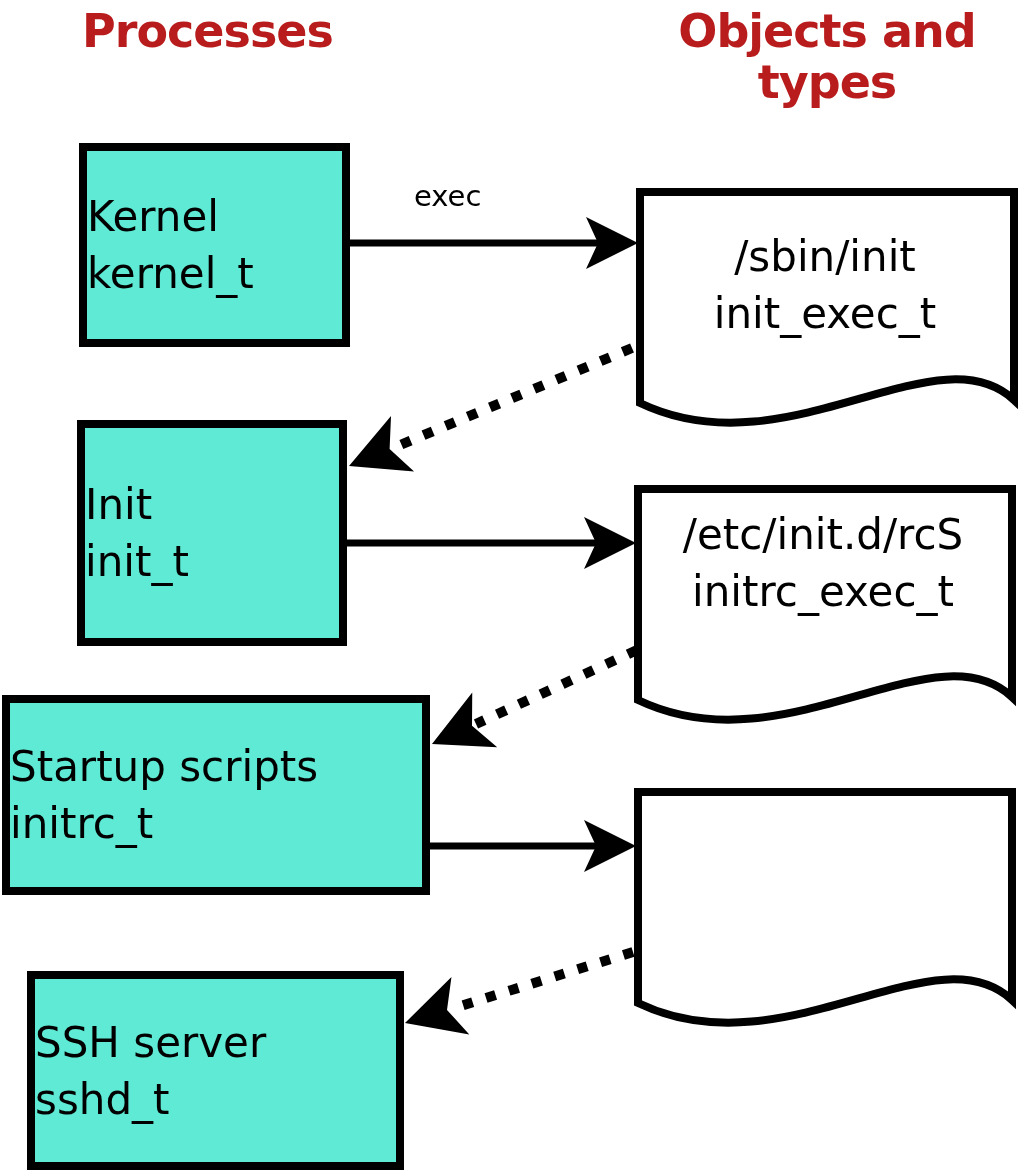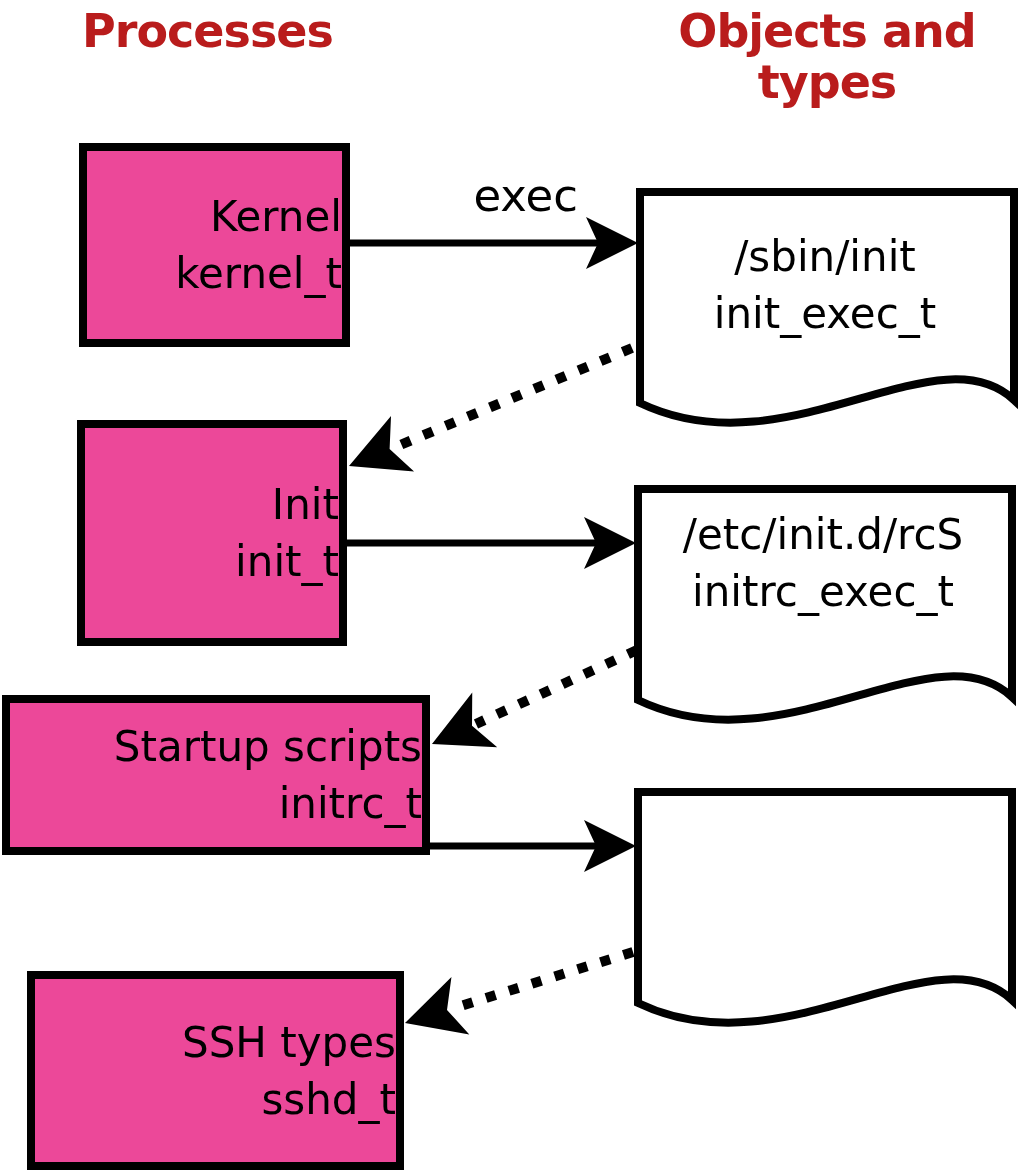--- a/index.html
+++ b/index.html
@@ -25,33 +25,33 @@
     letter-spacing: -1px;
     color: #b91c1c;
   }
   .hdr-left  { left: 0px;   top: 6px; width: 415px; }
   .hdr-right { left: 630px; top: 6px; width: 394px; }
 
   .pbox {
     position: absolute;
     box-sizing: border-box;
     border: 8px solid #000;
-    background: #ec4899;
+    background: #5eead4;
     display: flex;
     flex-direction: column;
-    align-items: flex-end;
+    align-items: flex-start;
     justify-content: center;
     text-align: center;
     font-size: 42px;
     line-height: 57px;
     z-index: 1;
   }
   .pbox-kernel  { left: 79px;  top: 143px; width: 271px; height: 204px; }
   .pbox-init    { left: 77px;  top: 420px; width: 270px; height: 226px; }
-  .pbox-startup { left: 2px;   top: 695px; width: 428px; height: 160px; }
+  .pbox-startup { left: 2px;   top: 695px; width: 428px; height: 200px; }
   .pbox-ssh     { left: 27px;  top: 971px; width: 377px; height: 199px; }
 
   svg.layer {
     position: absolute;
     left: 0; top: 0;
     width: 1024px;
     height: 1173px;
     z-index: 2;
     pointer-events: none;
   }
@@ -66,22 +66,22 @@
   }
   .doctext-1 { left: 636px; top: 228px; }
   .doctext-2 { left: 634px; top: 506px; }
   .doctext-3 { left: 634px; top: 810px; }
 
   .edge-label {
     position: absolute;
     left: 414px;
     top: 172px;
     width: 164px;
-    text-align: right;
-    font-size: 45px;
+    text-align: left;
+    font-size: 29px;
     line-height: 48px;
     z-index: 3;
   }
 </style>
 </head>
 <body>
 
 <div class="canvas">
 
   <div class="hdr hdr-left">
@@ -98,21 +98,21 @@
   </div>
   <div class="pbox pbox-init">
     <div>Init</div>
     <div>init_t</div>
   </div>
   <div class="pbox pbox-startup">
     <div>Startup scripts</div>
     <div>initrc_t</div>
   </div>
   <div class="pbox pbox-ssh">
-    <div>SSH types</div>
+    <div>SSH server</div>
     <div>sshd_t</div>
   </div>
 
   <svg class="layer" viewBox="0 0 1024 1173">
 
     <g transform="translate(636,188)">
       <path d="M 4 4 H 378 V 212 C 300 140, 150 285, 4 215 Z" fill="#ffffff" stroke="#000000" stroke-width="8"></path>
     </g>
     <g transform="translate(634,485)">
       <path d="M 4 4 H 378 V 212 C 300 140, 150 285, 4 215 Z" fill="#ffffff" stroke="#000000" stroke-width="8"></path>

